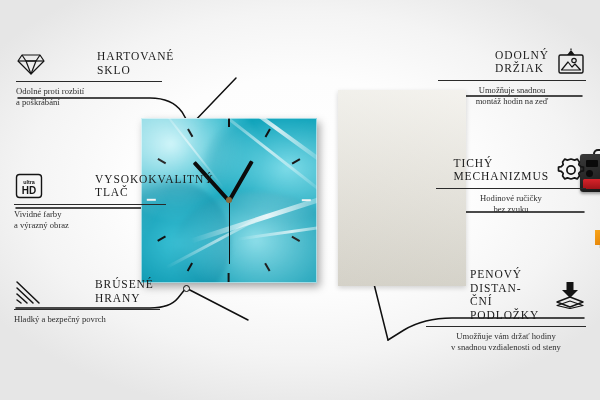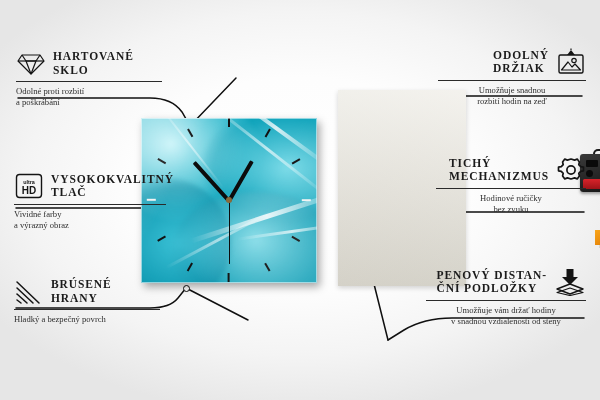--- a/index.html
+++ b/index.html
@@ -17,22 +17,22 @@
 
   
   #wires{position:absolute;left:0;top:0;width:600px;height:400px;}
 
   
   .feat{position:absolute;}
   .feat .head{display:flex;align-items:center;gap:7px;}
   .feat.right .head{flex-direction:row-reverse;}
   .title{
     font-family:"Liberation Serif",serif;
-    font-size:11.5px;font-weight:bold;letter-spacing:.9px;
-    color:#1b1b1b;line-height:13.5px;text-transform:uppercase;
+    font-size:11.5px;font-weight:normal;letter-spacing:.9px;
+    color:#1b1b1b;line-height:13.5px;text-transform:uppercase;margin-left:44px;
   }
   .feat.left .title{text-align:left;}
   .feat.right .title{text-align:left;}
   .rule{height:1px;background:#2a2a2a;margin:4px 0 4px;}
   .desc{
     font-family:"Liberation Serif",serif;
     font-size:8.6px;line-height:10.6px;color:#2e2e2e;
   }
   .feat.right .desc{text-align:center;}
   .icon{flex:0 0 auto;display:block;}
@@ -242,21 +242,21 @@
         <circle cx="18" cy="12.5" r="2.2" fill="none" stroke="#141414" stroke-width="1.2"></circle>
       </svg>
       <div class="title">
         <div>ODOLNÝ</div>
         <div>DRŽIAK</div>
       </div>
     </div>
     <div class="rule"></div>
     <div class="desc">
       <div>Umožňuje snadnou</div>
-      <div>rozbití hodin na zeď</div>
+      <div>montáž hodin na zeď</div>
     </div>
   </div>
 
   <div class="feat right" style="left:436px;top:156px;width:150px;">
     <div class="head">
       <svg class="icon" width="30" height="28" viewBox="0 0 30 28">
         <g fill="none" stroke="#141414" stroke-width="1.7" stroke-linejoin="round">
           <path d="M15,3 l3.6,1.1 2.6,-1.0 2.2,2.9 -0.6,2.7 1.9,2.0 2.8,0.5 0,3.6 -2.8,0.5 -1.9,2.0 0.6,2.7 -2.2,2.9 -2.6,-1.0 -3.6,1.1 -3.6,-1.1 -2.6,1.0 -2.2,-2.9 0.6,-2.7 -1.9,-2.0 -2.8,-0.5 0,-3.6 2.8,-0.5 1.9,-2.0 -0.6,-2.7 2.2,-2.9 2.6,1.0 Z"></path>
           <circle cx="15" cy="14" r="4.1"></circle>
         </g>

